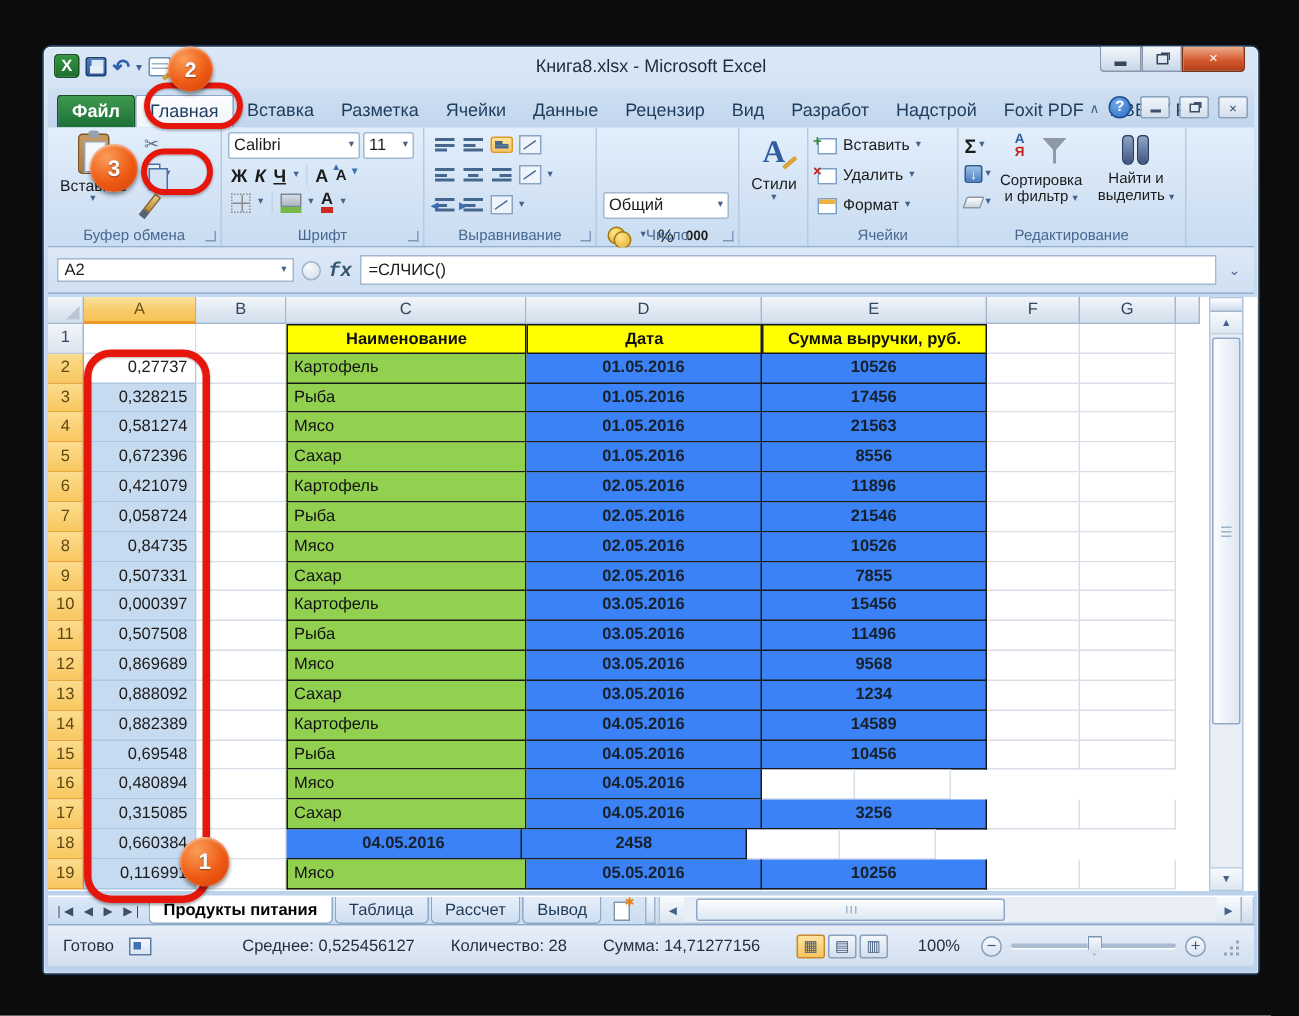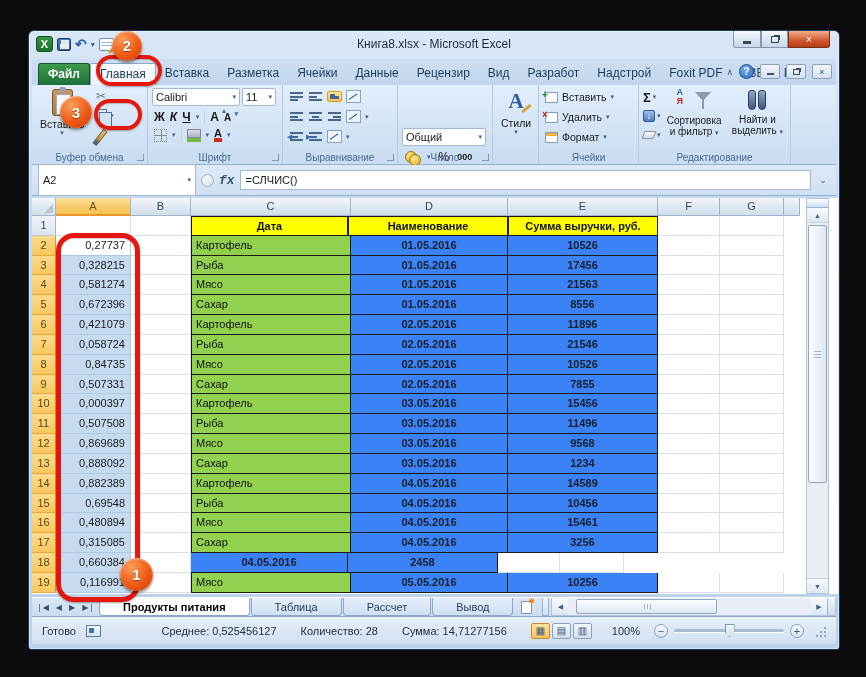--- a/index.html
+++ b/index.html
@@ -155,21 +155,21 @@
   .sortAZ { position:absolute; left:12px; top:0; font-size:9px; font-weight:bold; color:#2e5e9e; line-height:9px; }
   .sortAZ b { color:#c0261c; display:block; }
   .funnel { position:absolute; left:30px; top:4px; width:0; height:0; border-left:8px solid transparent; border-right:8px solid transparent; border-top:9px solid #8d99a8; }
   .funnel::after { content:""; position:absolute; left:-1px; top:-2px; width:2px; height:10px; background:#8d99a8; }
   .binoc { height:26px; display:flex; justify-content:center; gap:2px; padding-top:2px; }
   .binoc i { width:8px; height:20px; background:linear-gradient(#8fa6c8,#42567e); border:1px solid #2b3c5e; border-radius:3px 3px 4px 4px; }
 
   
   .fbar { position:absolute; left:3px; right:3px; top:134px; height:31px; background:linear-gradient(#dde9f7,#d0e0f2);
           border-bottom:1px solid #95afce; display:flex; align-items:center; padding:0 6px; gap:5px; }
-  .namebox { width:158px; height:32px; background:#fff; border:1px solid #a3b8d2; display:flex; align-items:center;
+  .namebox { width:158px; height:16px; background:#fff; border:1px solid #a3b8d2; display:flex; align-items:center;
              justify-content:space-between; padding:0 4px; font-size:11px; }
   .roundbtn { width:13px; height:13px; border-radius:50%; background:radial-gradient(circle at 35% 30%,#fafcfe,#cfdae8); border:1px solid #9fb3cb; }
   .fx { font-family:Liberation Mono, monospace; font-style:italic; font-weight:bold; color:#33576f; font-size:13px; }
   .formulafield { flex:1; height:20px; background:#fff; border:1px solid #a3b8d2; display:flex; align-items:center; padding:0 5px; font-size:11px; }
   .fchev { width:14px; text-align:center; color:#44618a; font-size:9px; }
 
   
   .grid { position:absolute; left:3px; top:167px; width:806px; height:396px; background:#fff; overflow:hidden; }
   .ghead { display:flex; height:18px; }
   .gcell { flex-shrink:0; overflow:hidden; white-space:nowrap; }
@@ -197,21 +197,21 @@
   .varr { height:15px; text-align:center; font-size:7px; color:#44618a; line-height:15px; background:linear-gradient(#f7fafd,#dde7f2); border-bottom:1px solid #c2d2e4; }
   .vthumb { position:absolute; left:1px; right:1px; top:26px; height:258px; background:linear-gradient(90deg,#fdfefe,#dde7f3);
             border:1px solid #8fa8c8; border-radius:2px; }
   .vthumb::after { content:""; position:absolute; left:5px; right:5px; top:50%; height:1px; background:#9fb4cc; box-shadow:0 3px 0 #9fb4cc, 0 -3px 0 #9fb4cc; }
   .varr.dn { position:absolute; bottom:0; left:0; right:0; border-top:1px solid #c2d2e4; border-bottom:none; }
 
   
   .sheetbar { position:absolute; left:3px; right:3px; top:566px; height:19px; background:linear-gradient(#dae7f6,#cbddf0);
               border-top:1px solid #fff; display:flex; align-items:stretch; font-size:11px; }
   .navs { display:flex; align-items:center; padding:0 4px; gap:7px; color:#3b5069; font-size:8px; }
-  .stab { padding:0 23px; display:flex; align-items:center; border:1px solid #8ba8c7; border-top:none;
+  .stab { padding:0 9px; display:flex; align-items:center; border:1px solid #8ba8c7; border-top:none;
           background:linear-gradient(#e6eefa,#cfdff1); border-radius:0 0 4px 4px; color:#1f3a57; margin-right:1px; }
   .stab.active { background:#fff; font-weight:bold; color:#000; }
   .addsheet { width:24px; display:flex; align-items:center; justify-content:center; }
   .sheetico { width:11px; height:13px; background:#fff; border:1px solid #7d95b2; position:relative; }
   .sheetico::after { content:"✱"; position:absolute; right:-4px; top:-5px; color:#e8821e; font-size:8px; }
   .tabsplit { width:7px; margin-left:4px; background:linear-gradient(#f2f6fb,#cfdcec); border:1px solid #9fb4cc; border-top:none; }
   .hscroll { flex:1; display:flex; align-items:stretch; margin-left:2px; border:1px solid #b0c4dc; border-top:none; background:#e9eef6; }
   .harr { width:16px; display:flex; align-items:center; justify-content:center; font-size:7px; color:#44618a;
           background:linear-gradient(#f7fafd,#dde7f2); }
   .htrack { flex:1; position:relative; }
@@ -531,22 +531,22 @@
           <div class="gcell hcell w-e">E</div>
           <div class="gcell hcell w-f">F</div>
           <div class="gcell hcell w-g">G</div>
           <div class="gcell hcell w-x"></div>
         </div>
       <div id="gbody">
           <div class="grow">
             <div class="gcell rh w-rh">1</div>
             <div class="gcell cell w-a"></div>
             <div class="gcell cell w-b"></div>
+            <div class="gcell cell w-c yhdr">Наименование</div>
             <div class="gcell cell w-d yhdr">Дата</div>
-            <div class="gcell cell w-c yhdr">Наименование</div>
             <div class="gcell cell w-e yhdr">Сумма выручки, руб.</div>
             <div class="gcell cell w-f"></div>
             <div class="gcell cell w-g"></div>
           </div>
           <div class="grow">
             <div class="gcell rh w-rh sel">2</div>
             <div class="gcell cell w-a asel active">0,27737</div>
             <div class="gcell cell w-b"></div>
             <div class="gcell cell w-c green">Картофель</div>
             <div class="gcell cell w-d datec">01.05.2016</div>
@@ -683,21 +683,20 @@
             <div class="gcell cell w-e valc">10456</div>
             <div class="gcell cell w-f"></div>
             <div class="gcell cell w-g"></div>
           </div>
           <div class="grow">
             <div class="gcell rh w-rh sel">16</div>
             <div class="gcell cell w-a asel">0,480894</div>
             <div class="gcell cell w-b"></div>
             <div class="gcell cell w-c green">Мясо</div>
             <div class="gcell cell w-d datec">04.05.2016</div>
-            <div class="gcell cell w-e valc">15461</div>
             <div class="gcell cell w-f"></div>
             <div class="gcell cell w-g"></div>
           </div>
           <div class="grow">
             <div class="gcell rh w-rh sel">17</div>
             <div class="gcell cell w-a asel">0,315085</div>
             <div class="gcell cell w-b"></div>
             <div class="gcell cell w-c green">Сахар</div>
             <div class="gcell cell w-d datec">04.05.2016</div>
             <div class="gcell cell w-e valc">3256</div>

